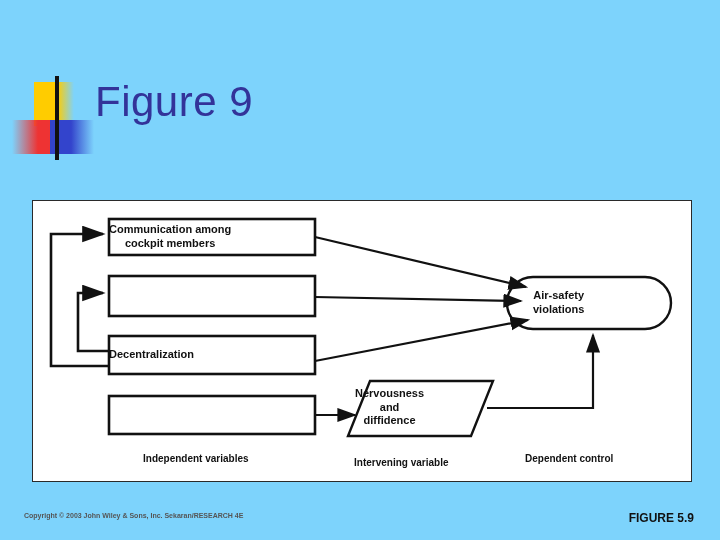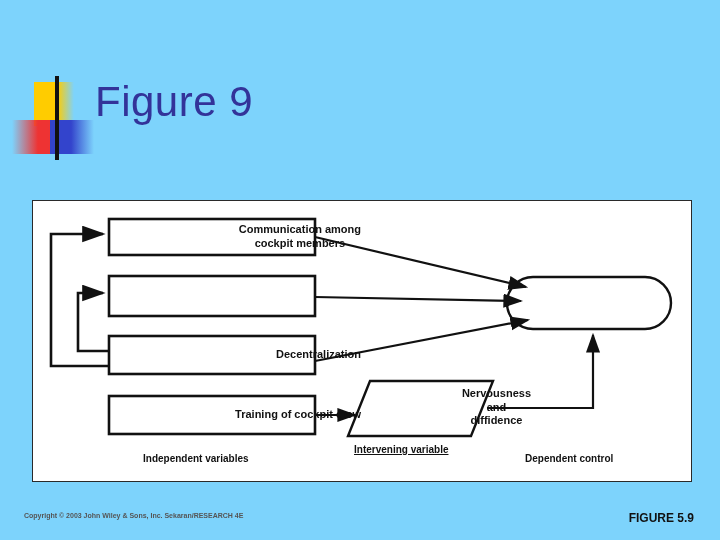--- a/index.html
+++ b/index.html
@@ -49,26 +49,25 @@
   #frame {
     position: absolute; left: 32px; top: 200px;
     width: 658px; height: 280px;
     border: 1.5px solid #2a2a2a;
     background: #ffffff;
   }
   #svg-layer { position: absolute; left: 0; top: 0; width: 658px; height: 280px; }
 
   .node-label {
     position: absolute;
-    display: flex; align-items: center; justify-content: flex-end;
+    display: flex; align-items: center; justify-content: flex-start;
     text-align: center;
     font-size: 11px; font-weight: bold; color: #111111;
     line-height: 1.25;
     pointer-events: none;
-    padding-left: 46px;
   }
   .axis-label {
     position: absolute;
     font-size: 10px; font-weight: bold; color: #111111;
     white-space: nowrap;
   }
 
   
   #copyright {
     position: absolute; left: 24px; top: 512px;
@@ -135,30 +134,30 @@
 
     <div class="node-label" style="left:76px; top:18px; width:206px; height:36px;">
       <span>Communication among<br>cockpit members</span>
     </div>
 
 
     <div class="node-label" style="left:76px; top:135px; width:206px; height:38px;">
       <span>Decentralization</span>
     </div>
 
-    <div class="node-label" style="left:76px; top:195px; width:206px; height:38px;">
-      <span>Training of cockpit crew</span>
-    </div>
 
     <div class="node-label" style="left:322px; top:180px; width:130px; height:53px;">
       <span>Nervousness<br>and<br>diffidence</span>
     </div>
 
+    <div class="node-label" style="left:500px; top:76px; width:126px; height:52px;">
+      <span>Air-safety<br>violations</span>
+    </div>
 
     <div class="axis-label" style="left:110px; top:252px;">Independent variables</div>
-    <div class="axis-label" style="left:321px; top:243px;text-decoration:underline;">Intervening variable</div>
+    <div class="axis-label" style="left:321px; top:256px;">Intervening variable</div>
     <div class="axis-label" style="left:492px; top:252px;">Dependent control</div>
   </div>
 
   <div id="copyright">Copyright © 2003 John Wiley &amp; Sons, Inc.    Sekaran/RESEARCH 4E</div>
   <div id="figure-num">FIGURE 5.9</div>
 
 </div>
 
 </body></html>

